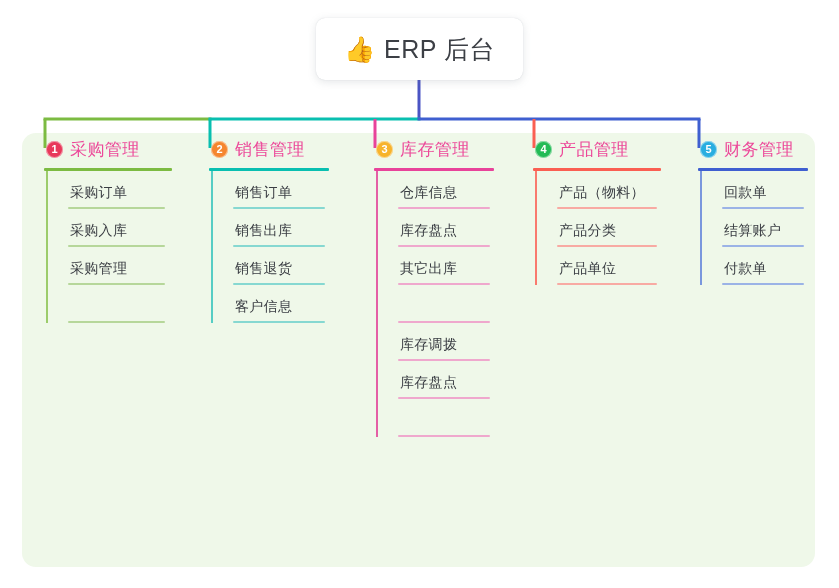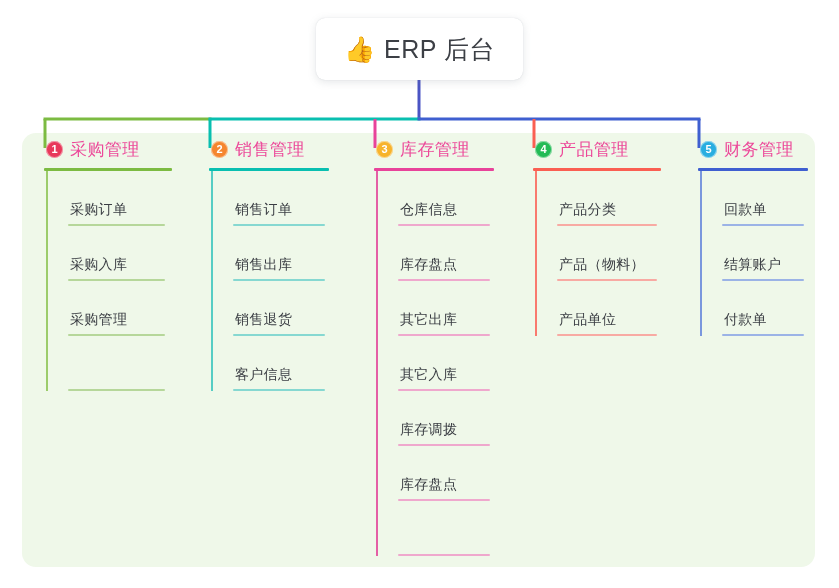--- a/index.html
+++ b/index.html
@@ -125,21 +125,21 @@
   }
   .spine {
     position: absolute;
     left: 2px;
     top: 0;
     bottom: 0;
     width: 2px;
   }
   .item {
     position: relative;
-    height: 55px;
+    height: 38px;
     box-sizing: border-box;
     padding-left: 26px;
     display: flex;
     flex-direction: column;
     justify-content: flex-end;
   }
   .item-label {
     font-size: 14px;
     color: #3a3d43;
     letter-spacing: 0.3px;
@@ -241,21 +241,20 @@
           </div>
           <div class="item">
             <div class="item-label">库存盘点</div>
             <div class="item-rule" style="background: rgb(239, 168, 205); width: 92px; margin-left: -2px;"></div>
           </div>
           <div class="item">
             <div class="item-label">其它出库</div>
             <div class="item-rule" style="background: rgb(239, 168, 205); width: 92px; margin-left: -2px;"></div>
           </div>
           <div class="item">
-            <div class="item-label">其它入库</div>
             <div class="item-rule" style="background: rgb(239, 168, 205); width: 92px; margin-left: -2px;"></div>
           </div>
           <div class="item">
             <div class="item-label">库存调拨</div>
             <div class="item-rule" style="background: rgb(239, 168, 205); width: 92px; margin-left: -2px;"></div>
           </div>
           <div class="item">
             <div class="item-label">库存盘点</div>
             <div class="item-rule" style="background: rgb(239, 168, 205); width: 92px; margin-left: -2px;"></div>
           </div>
@@ -266,28 +265,28 @@
       </div>
       <div class="column" style="left: 533px; width: 128px;">
         <div class="col-header">
           <span class="badge" style="background: rgb(34, 187, 85);">4</span>
           <span class="col-title">产品管理</span>
         </div>
         <div class="col-rule" style="background: rgb(250, 95, 82); width: 128px;"></div>
         <div class="col-body">
           <div class="spine" style="background: rgb(249, 122, 110);"></div>
           <div class="item">
+            <div class="item-label">产品（物料）</div>
+            <div class="item-rule" style="background: rgb(248, 170, 163); width: 100px; margin-left: -2px;"></div>
+          </div>
+          <div class="item">
             <div class="item-label">产品分类</div>
             <div class="item-rule" style="background: rgb(248, 170, 163); width: 100px; margin-left: -2px;"></div>
           </div>
           <div class="item">
-            <div class="item-label">产品（物料）</div>
-            <div class="item-rule" style="background: rgb(248, 170, 163); width: 100px; margin-left: -2px;"></div>
-          </div>
-          <div class="item">
             <div class="item-label">产品单位</div>
             <div class="item-rule" style="background: rgb(248, 170, 163); width: 100px; margin-left: -2px;"></div>
           </div>
         </div>
       </div>
       <div class="column" style="left: 698px; width: 110px;">
         <div class="col-header">
           <span class="badge" style="background: rgb(41, 174, 224);">5</span>
           <span class="col-title">财务管理</span>
         </div>

